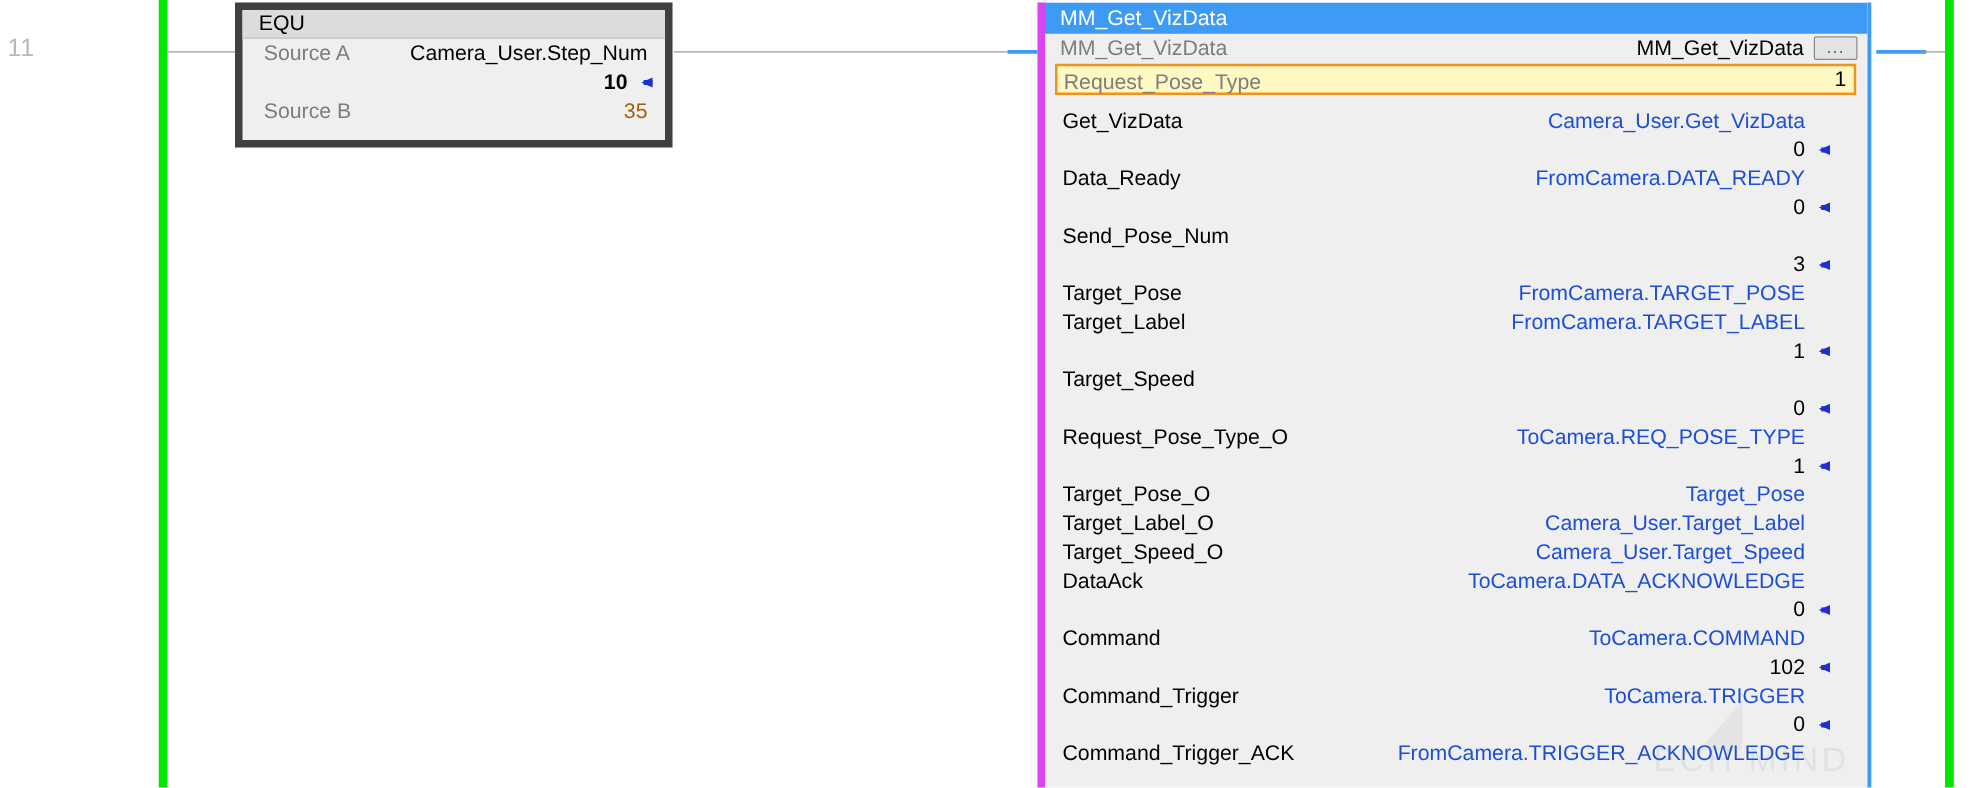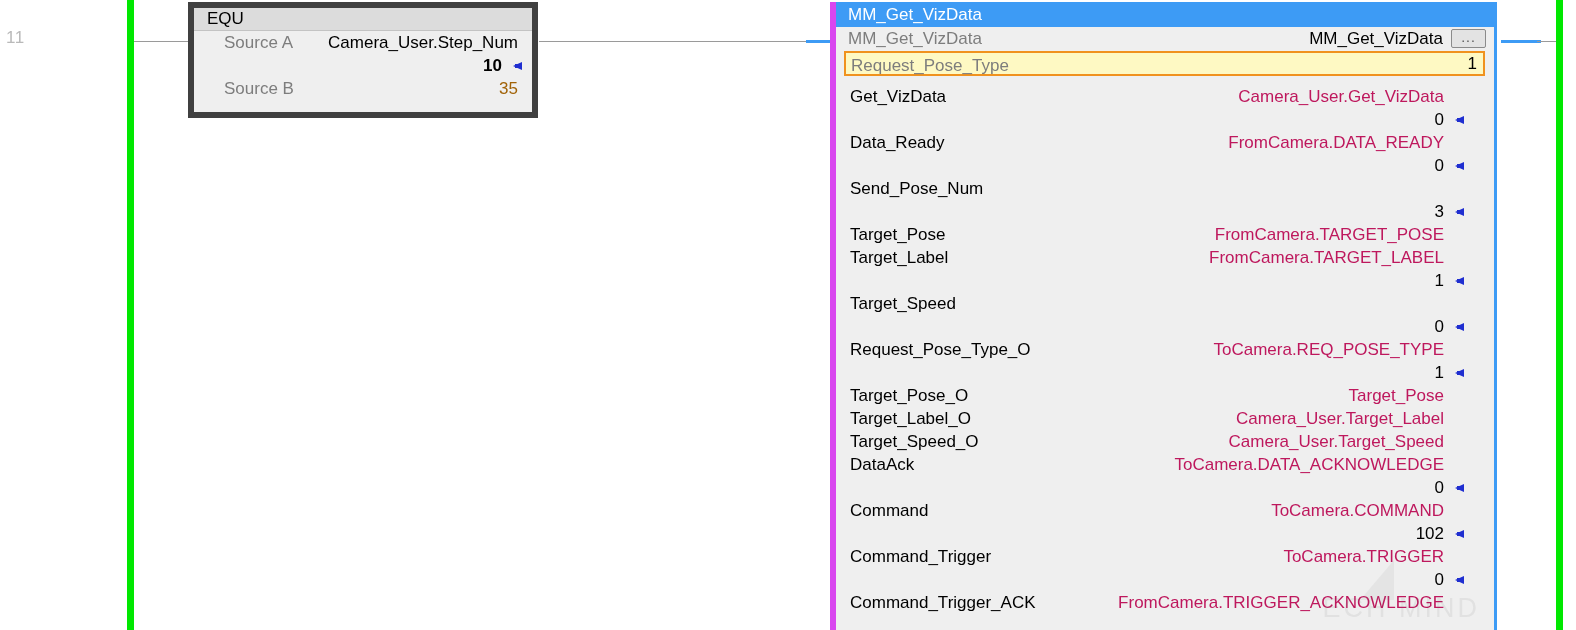--- a/index.html
+++ b/index.html
@@ -14,21 +14,21 @@
     overflow: hidden;
     font-family: "Liberation Sans", sans-serif;
     -webkit-font-smoothing: antialiased;
   }
 
   
   #rung-number {
     position: absolute;
     left: 6px;
     top: 28px;
-    font-size: 17px;
+    font-size: 20px;
     color: #b9b9b9;
     letter-spacing: 0.5px;
   }
   .rail {
     position: absolute;
     top: 0;
     width: 7px;
     height: 630px;
     background: #00e800;
   }
@@ -95,21 +95,21 @@
     background: #dcdcdc;
     border-bottom: 1px solid #c3c3c3;
     box-sizing: border-box;
     padding: 1px 0 0 13px;
     font-size: 17px;
     color: #000;
   }
   .equ-row {
     position: relative;
     height: 23px;
-    padding-left: 30px;
+    padding-left: 17px;
     font-size: 17px;
     color: #7d7d7d;
     line-height: 23px;
   }
   .equ-op {
     position: absolute;
     right: 14px;
     top: 0;
     color: #000;
     line-height: 23px;
@@ -240,21 +240,21 @@
     position: absolute;
     left: 14px;
     top: 0;
     color: #000000;
     line-height: 23px;
   }
   .param-tag {
     position: absolute;
     right: 50px;
     top: 0;
-    color: #be185d;
+    color: #1d4ed8;
     line-height: 23px;
   }
   .param-value {
     position: absolute;
     right: 50px;
     top: 23px;
     color: #000;
     line-height: 23px;
   }
   .param.tall  { height: 46px; }

